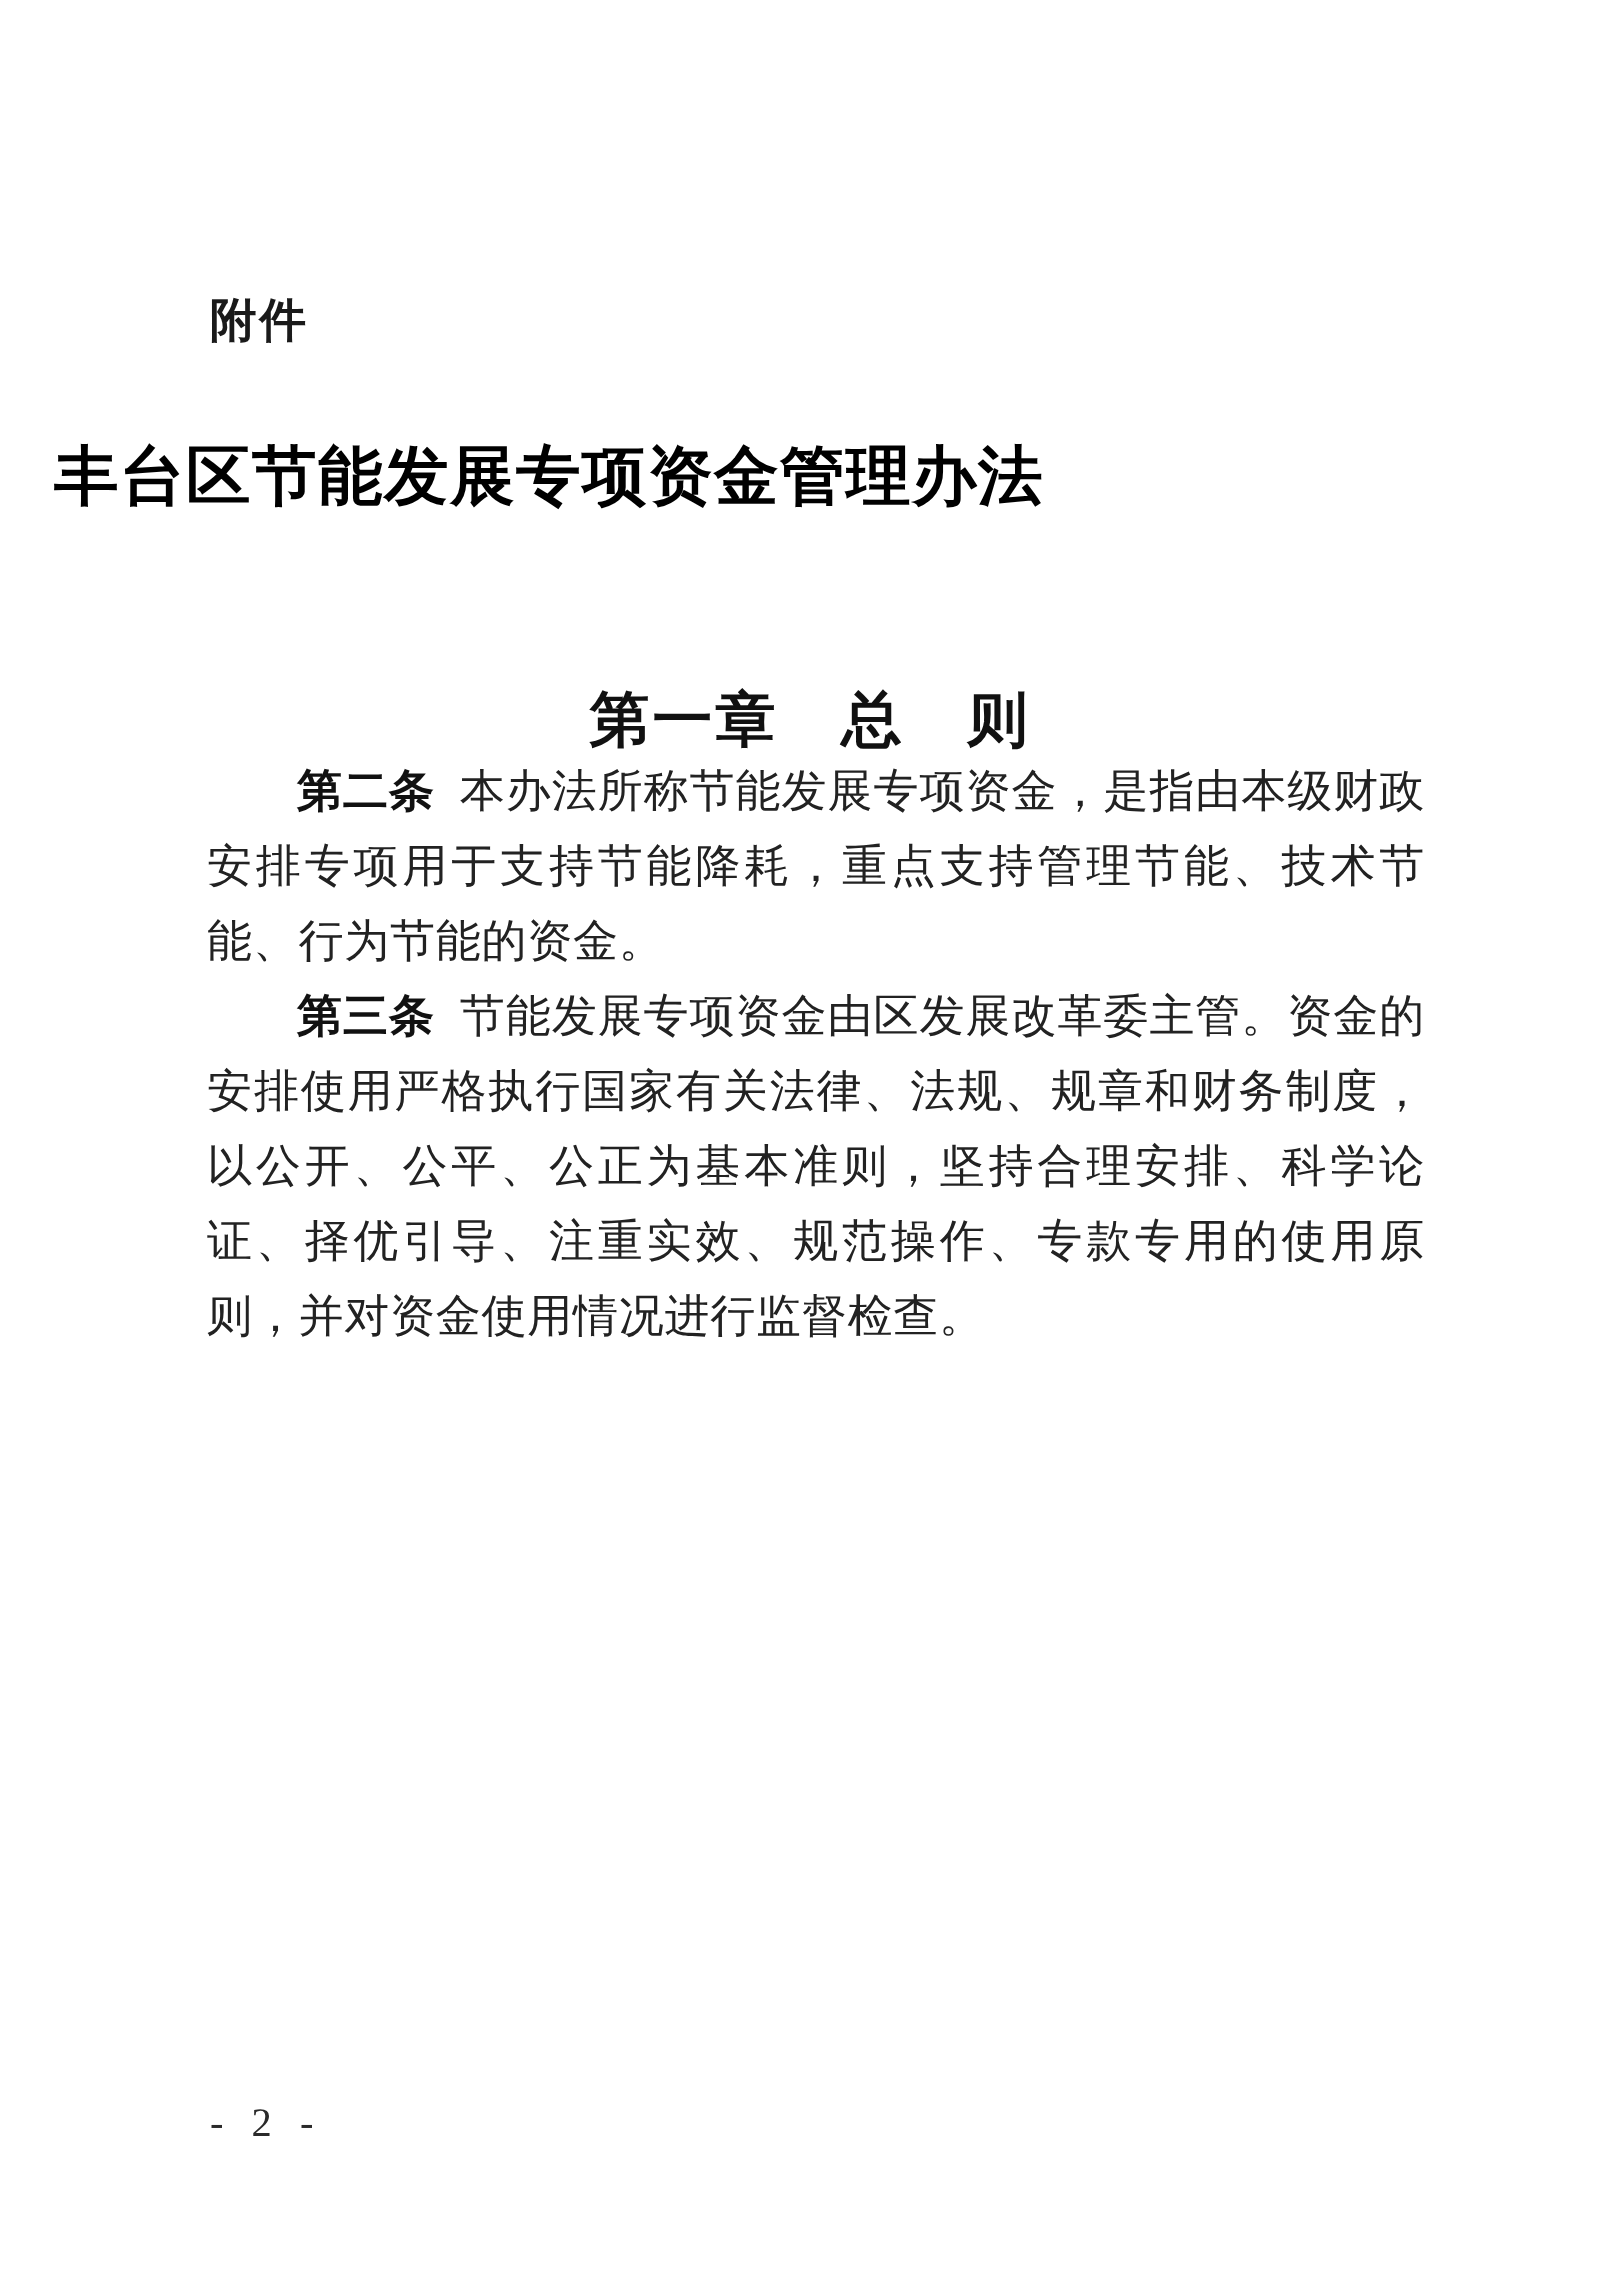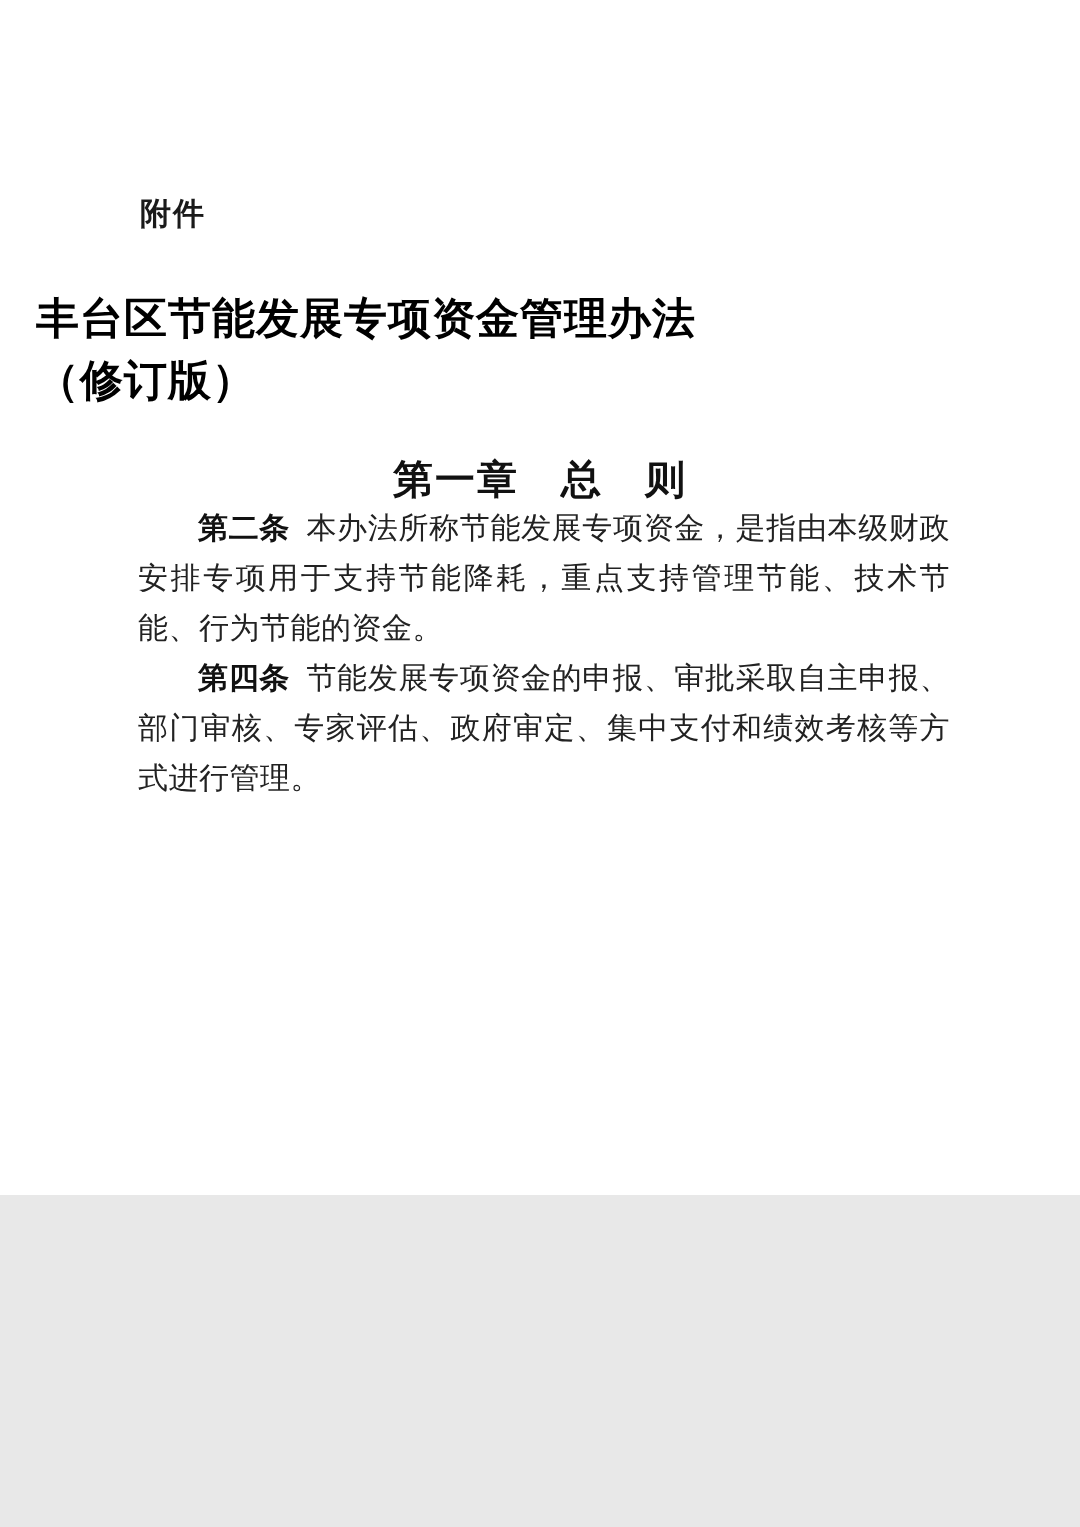--- a/index.html
+++ b/index.html
@@ -3,21 +3,21 @@
 <meta charset="utf-8">
 <style>
   html, body {
     margin: 0;
     padding: 0;
     background: #e8e8e8;
   }
   .page {
     position: relative;
     width: 1080px;
-    height: 1195px;
+    height: 1527px;
     margin: 0 auto;
     background: #ffffff;
     overflow: hidden;
     font-family: "Liberation Serif", "DejaVu Serif", serif;
     color: #1f1f1f;
   }
   .attachment {
     position: absolute;
     left: 140px;
     top: 193px;
@@ -88,28 +88,27 @@
 </style>
 </head>
 <body>
 
 <div class="page">
 
   <div class="attachment">附件</div>
 
   <h1 class="title">
     <span class="title-line">丰台区节能发展专项资金管理办法</span>
-    <span class="title-line">（修订版）</span>
   </h1>
 
   <h2 class="chapter">第一章　总　则</h2>
 
   <div class="body">
 
     <p class="para"><b class="label">第二条</b><span>本办法所称节能发展专项资金，是指由本级财政安排专项用于支持节能降耗，重点支持管理节能、技术节能、行为节能的资金。</span></p>
 
+    <p class="para"><b class="label">第三条</b><span>节能发展专项资金由区发展改革委主管。资金的安排使用严格执行国家有关法律、法规、规章和财务制度，以公开、公平、公正为基本准则，坚持合理安排、科学论证、择优引导、注重实效、规范操作、专款专用的使用原则，并对资金使用情况进行监督检查。</span></p>
 
-    <p class="para"><b class="label">第四条</b><span>节能发展专项资金的申报、审批采取自主申报、部门审核、专家评估、政府审定、集中支付和绩效考核等方式进行管理。</span></p>
   </div>
 
   <div class="page-number">- 2 -</div>
 
 </div>
 
 </body></html>

